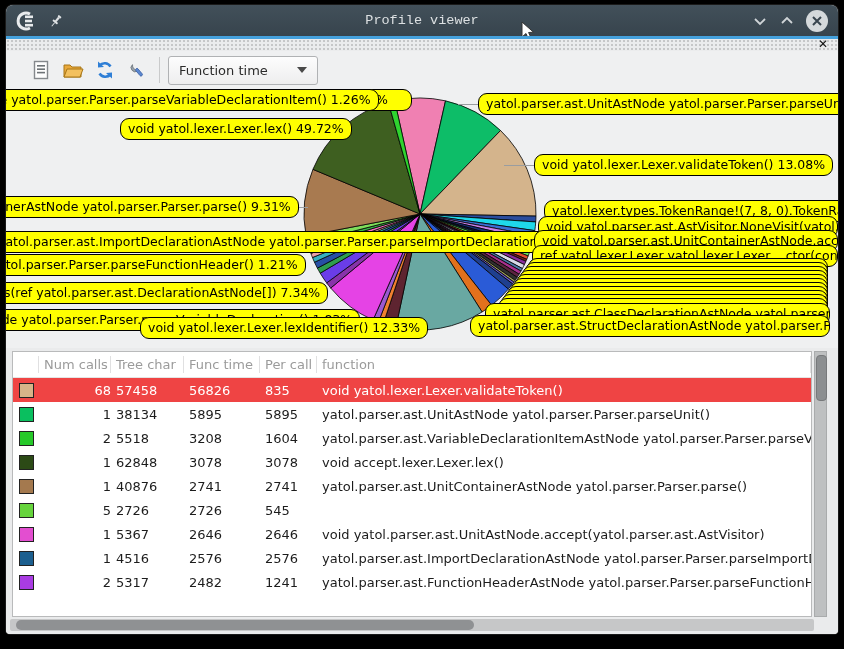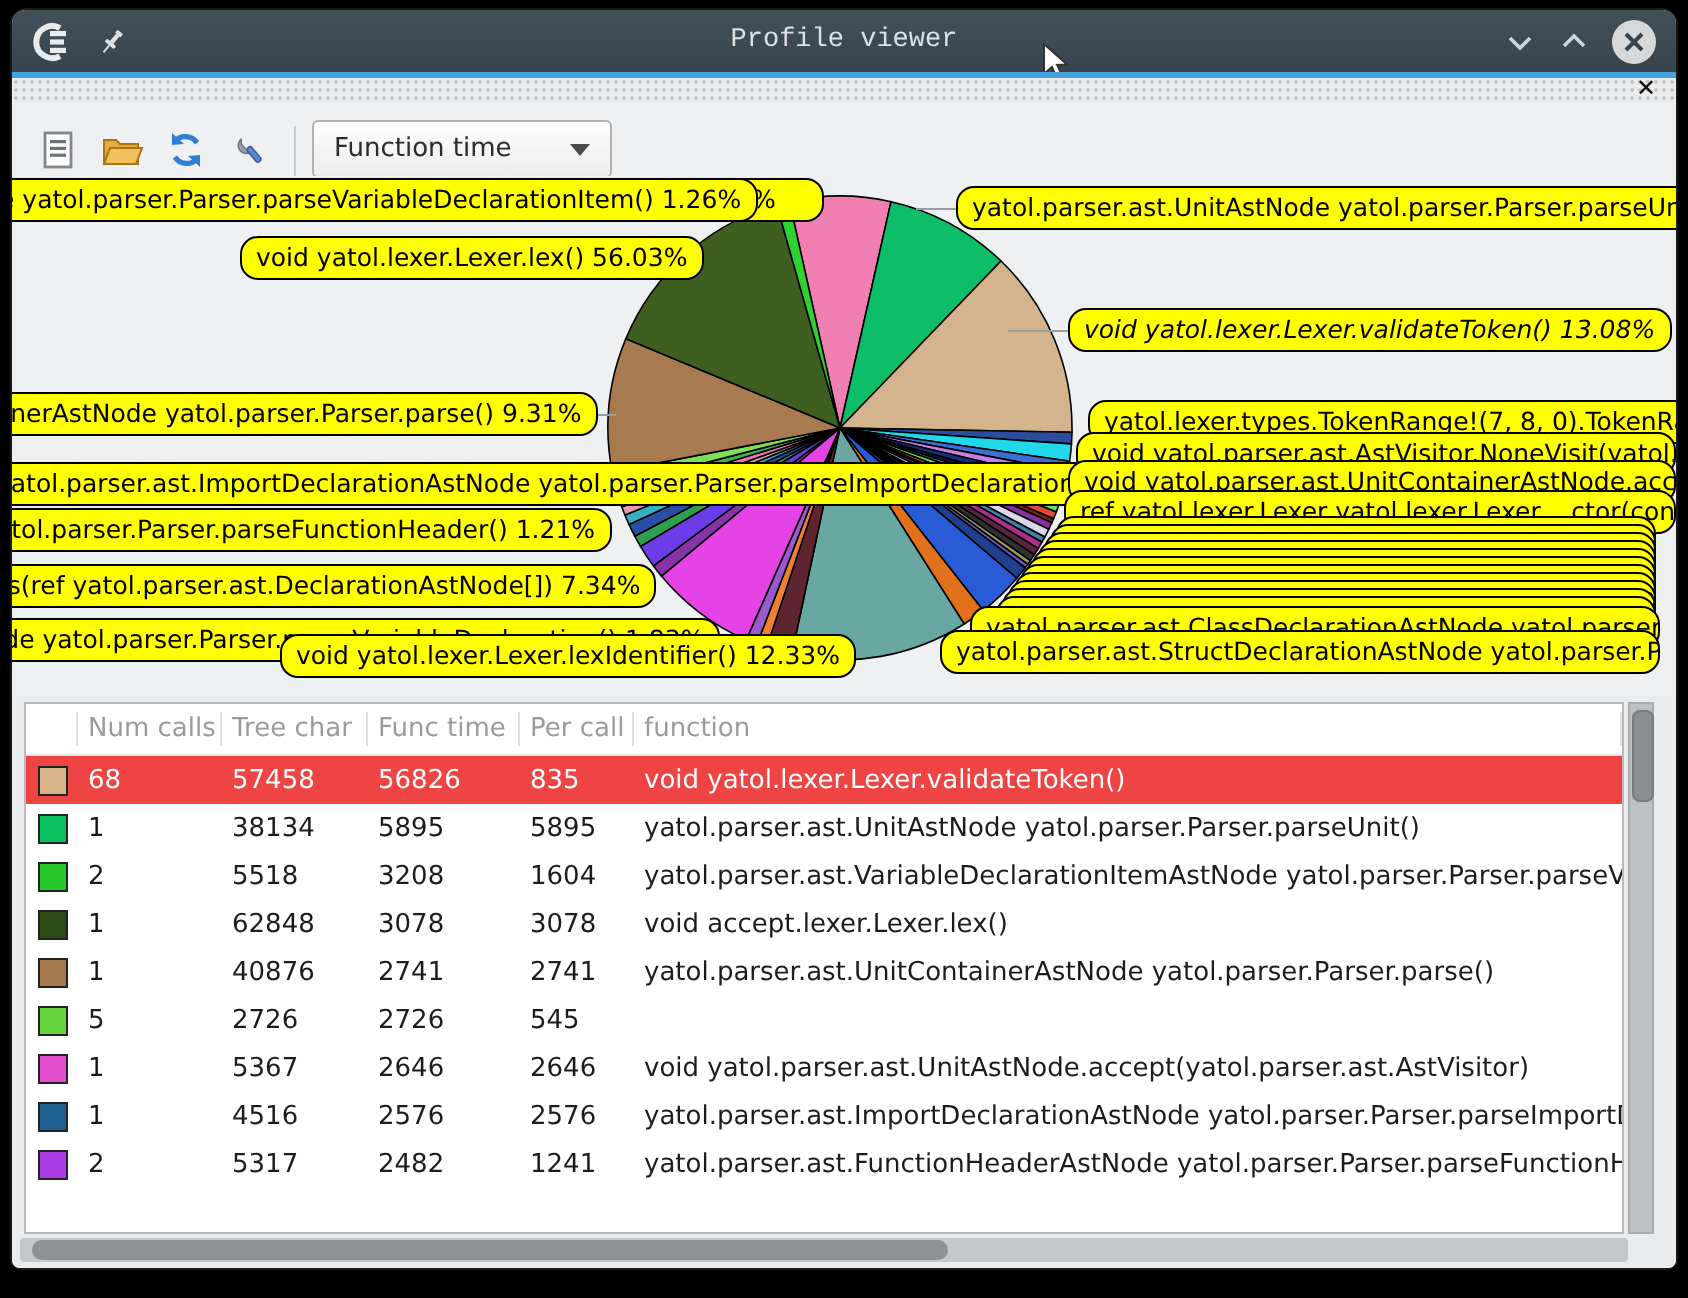--- a/index.html
+++ b/index.html
@@ -16,21 +16,21 @@
   .tb-right{position:absolute;right:10px;top:0;height:31px;display:flex;align-items:center;gap:11px;}
   .close-circle{width:22px;height:22px;border-radius:50%;background:#d5d9db;display:flex;
     align-items:center;justify-content:center;}
   .accent{position:absolute;left:0;top:31px;width:100%;height:3px;background:#45a1dc;}
   
   .dockbar{position:absolute;left:0;top:34px;width:100%;height:12px;background:#ebeced;
     background-image:radial-gradient(#c6c7c8 0.8px,transparent 0.9px);background-size:4px 4px;}
   .dock-x{position:absolute;right:10px;top:-2px;font-size:12px;font-weight:bold;color:#111;line-height:14px;}
   
   .toolbar{position:absolute;left:0;top:46px;width:100%;height:38px;background:#eff0f1;
-    display:flex;align-items:flex-end;padding-left:9px;box-sizing:border-box;}
+    display:flex;align-items:center;padding-left:21px;box-sizing:border-box;}
   .tool-btn{width:28px;height:28px;display:flex;align-items:center;justify-content:center;margin-right:4px;}
   .tool-sep{width:1px;height:26px;background:#c9cacb;margin:0 8px 0 4px;}
   .combo{width:150px;height:29px;border:1px solid #b0b2b4;border-radius:3px;
     background:linear-gradient(#fdfdfd,#ededee);display:flex;align-items:center;
     padding:0 10px;box-sizing:border-box;font-size:13px;color:#2b2b2b;}
   .combo .arrow{margin-left:auto;width:0;height:0;border-left:5px solid transparent;
     border-right:5px solid transparent;border-top:6px solid #4a4a4a;}
   
   .chart{position:absolute;left:0;top:83px;width:100%;height:260px;background:#eff0f1;}
   .pie-label{position:absolute;background:#ffff00;border:1px solid #000;border-radius:9px;
@@ -42,21 +42,21 @@
   .tablepanel{position:absolute;left:0;top:343px;width:100%;height:286px;background:#eaebec;}
   .ttable{position:absolute;left:6px;top:3px;width:800px;height:266px;background:#fff;
     border:1px solid #b9babb;box-sizing:border-box;overflow:hidden;}
   .thead{display:flex;height:25px;align-items:center;color:#9b9b9b;font-size:13px;
     border-bottom:1px solid #e4e4e4;}
   .thead .cell{border-right:1px solid #e0e0e1;height:17px;display:flex;align-items:center;}
   .trow{display:flex;height:24px;align-items:center;font-size:13px;color:#1c1c1c;}
   .trow.selected{background:#ef4444;color:#fff;}
   .cell{box-sizing:border-box;padding-left:5px;white-space:nowrap;overflow:hidden;flex:none;}
   .c0{width:26px;display:flex;align-items:center;justify-content:flex-start;padding-left:6px;}
-  .c1{width:72px;}.c2{width:73px;}.c3{width:76px;}.c4{width:57px;}
+  .c1{width:72px;text-align:right;}.c2{width:73px;}.c3{width:76px;}.c4{width:57px;}
   .c5{flex:1 1 auto;min-width:0;}
   .swatch{width:15px;height:15px;border:1px solid #222;box-sizing:border-box;display:inline-block;}
   .hscroll{position:absolute;left:4px;top:271px;width:804px;height:12px;background:#c6c7c8;border-radius:2px;}
   .hthumb{position:absolute;left:6px;top:1px;width:458px;height:10px;background:#8f9193;border-radius:5px;}
   .vscroll{position:absolute;left:808px;top:3px;width:13px;height:266px;background:#bec0c1;border:1px solid #a9abac;box-sizing:border-box;}
   .vthumb{position:absolute;left:1px;top:3px;width:9px;height:44px;background:#8c8f91;border-radius:4px;border:1px solid #77797b;}
   .cursor{position:absolute;left:514px;top:16px;}
 </style>
 </head>
 <body>
@@ -185,29 +185,29 @@
           <path d="M 117 118 L 4.68 146.99 A 116 116 0 0 1 3.08 139.88 Z" fill="#7ede5a" stroke="#000" stroke-width="0.8"></path>
           <path d="M 117 118 L 3.08 139.88 A 116 116 0 0 1 9.94 73.34 Z" fill="#a87a50" stroke="#000" stroke-width="0.8"></path>
           <path d="M 117 118 L 9.94 73.34 A 116 116 0 0 1 85.34 6.40 Z" fill="#3e5f20" stroke="#000" stroke-width="0.8"></path>
           <path d="M 117 118 L 85.34 6.40 A 116 116 0 0 1 91.70 4.79 Z" fill="#2fd32f" stroke="#000" stroke-width="0.8"></path>
         </svg>
     <div class="lead" style="left: 452px; top: 16px; width: 26px;"></div>
         <div class="lead" style="left: 498px; top: 77px; width: 34px;"></div>
         <div class="lead" style="left: 268px; top: 119px; width: 34px;"></div>
         <div class="pie-label center" style="left: 318px; top: 1px; width: 88px;">7.03%</div>
         <div class="pie-label" style="left: -38px; top: 1px;">node yatol.parser.Parser.parseVariableDeclarationItem() 1.26%</div>
-        <div class="pie-label" style="left: 114px; top: 30px;">void yatol.lexer.Lexer.lex() 56.03%</div>
+        <div class="pie-label" style="left: 114px; top: 30px;">void yatol.lexer.Lexer.lex() 49.72%</div>
         <div class="pie-label" style="left: -20px; top: 108px;">ainerAstNode yatol.parser.Parser.parse() 9.31%</div>
         <div class="pie-label" style="left: -16px; top: 143px;">yatol.parser.ast.ImportDeclarationAstNode yatol.parser.Parser.parseImportDeclaration() 1.03%</div>
         <div class="pie-label" style="left: -16px; top: 166px;">atol.parser.Parser.parseFunctionHeader() 1.21%</div>
         <div class="pie-label" style="left: -18px; top: 194px;">ns(ref yatol.parser.ast.DeclarationAstNode[]) 7.34%</div>
         <div class="pie-label" style="left: -20px; top: 221px;">ode yatol.parser.Parser.parseVariableDeclaration() 1.83%</div>
         <div class="pie-label" style="left: 134px; top: 229px;">void yatol.lexer.Lexer.lexIdentifier() 12.33%</div>
         <div class="pie-label" style="left: 472px; top: 5px; width: 420px;">yatol.parser.ast.UnitAstNode yatol.parser.Parser.parseUnit() 8.68%</div>
-        <div class="pie-label" style="left: 528px; top: 66px; font-style: italic;">void yatol.lexer.Lexer.validateToken() 13.08%</div>
+        <div class="pie-label" style="left: 528px; top: 66px;">void yatol.lexer.Lexer.validateToken() 13.08%</div>
         <div class="pie-label" style="left: 538px; top: 112px; width: 400px;">yatol.lexer.types.TokenRange!(7, 8, 0).TokenRange yatol.lexer.Lexer.lex()</div>
         <div class="pie-label" style="left: 532px; top: 128px; width: 300px;">void yatol.parser.ast.AstVisitor.NoneVisit(yatol.parser.ast.AstNode)</div>
         <div class="pie-label" style="left: 528px; top: 142px; width: 304px;">void yatol.parser.ast.UnitContainerAstNode.accept(yatol.parser.ast.AstVisitor)</div>
         <div class="pie-label" style="left: 526px; top: 157px; width: 306px;">ref yatol.lexer.Lexer yatol.lexer.Lexer.__ctor(const(char)[], size_t)</div>
         <div class="pie-label" style="left: 522px; top: 170px; width: 300px;">yatol.parser.ast.DeclarationAstNode yatol.parser.Parser.parseDeclaration()</div>
         <div class="pie-label" style="left: 519px; top: 174px; width: 303px;">void yatol.parser.ast.DeclarationAstNode.accept(yatol.parser.ast.AstVisitor)</div>
         <div class="pie-label" style="left: 516px; top: 178px; width: 306px;">yatol.lexer.types.Token* yatol.parser.Parser.advance()</div>
         <div class="pie-label" style="left: 513px; top: 182px; width: 309px;">void yatol.parser.ast.ScopeAstNode.accept(yatol.parser.ast.AstVisitor)</div>
         <div class="pie-label" style="left: 510px; top: 186px; width: 312px;">yatol.parser.ast.DeclarationAstNode yatol.parser.Parser.parseDeclaration()</div>
         <div class="pie-label" style="left: 507px; top: 190px; width: 315px;">void yatol.parser.ast.AstVisitor.visit(yatol.parser.ast.UnitAstNode)</div>

